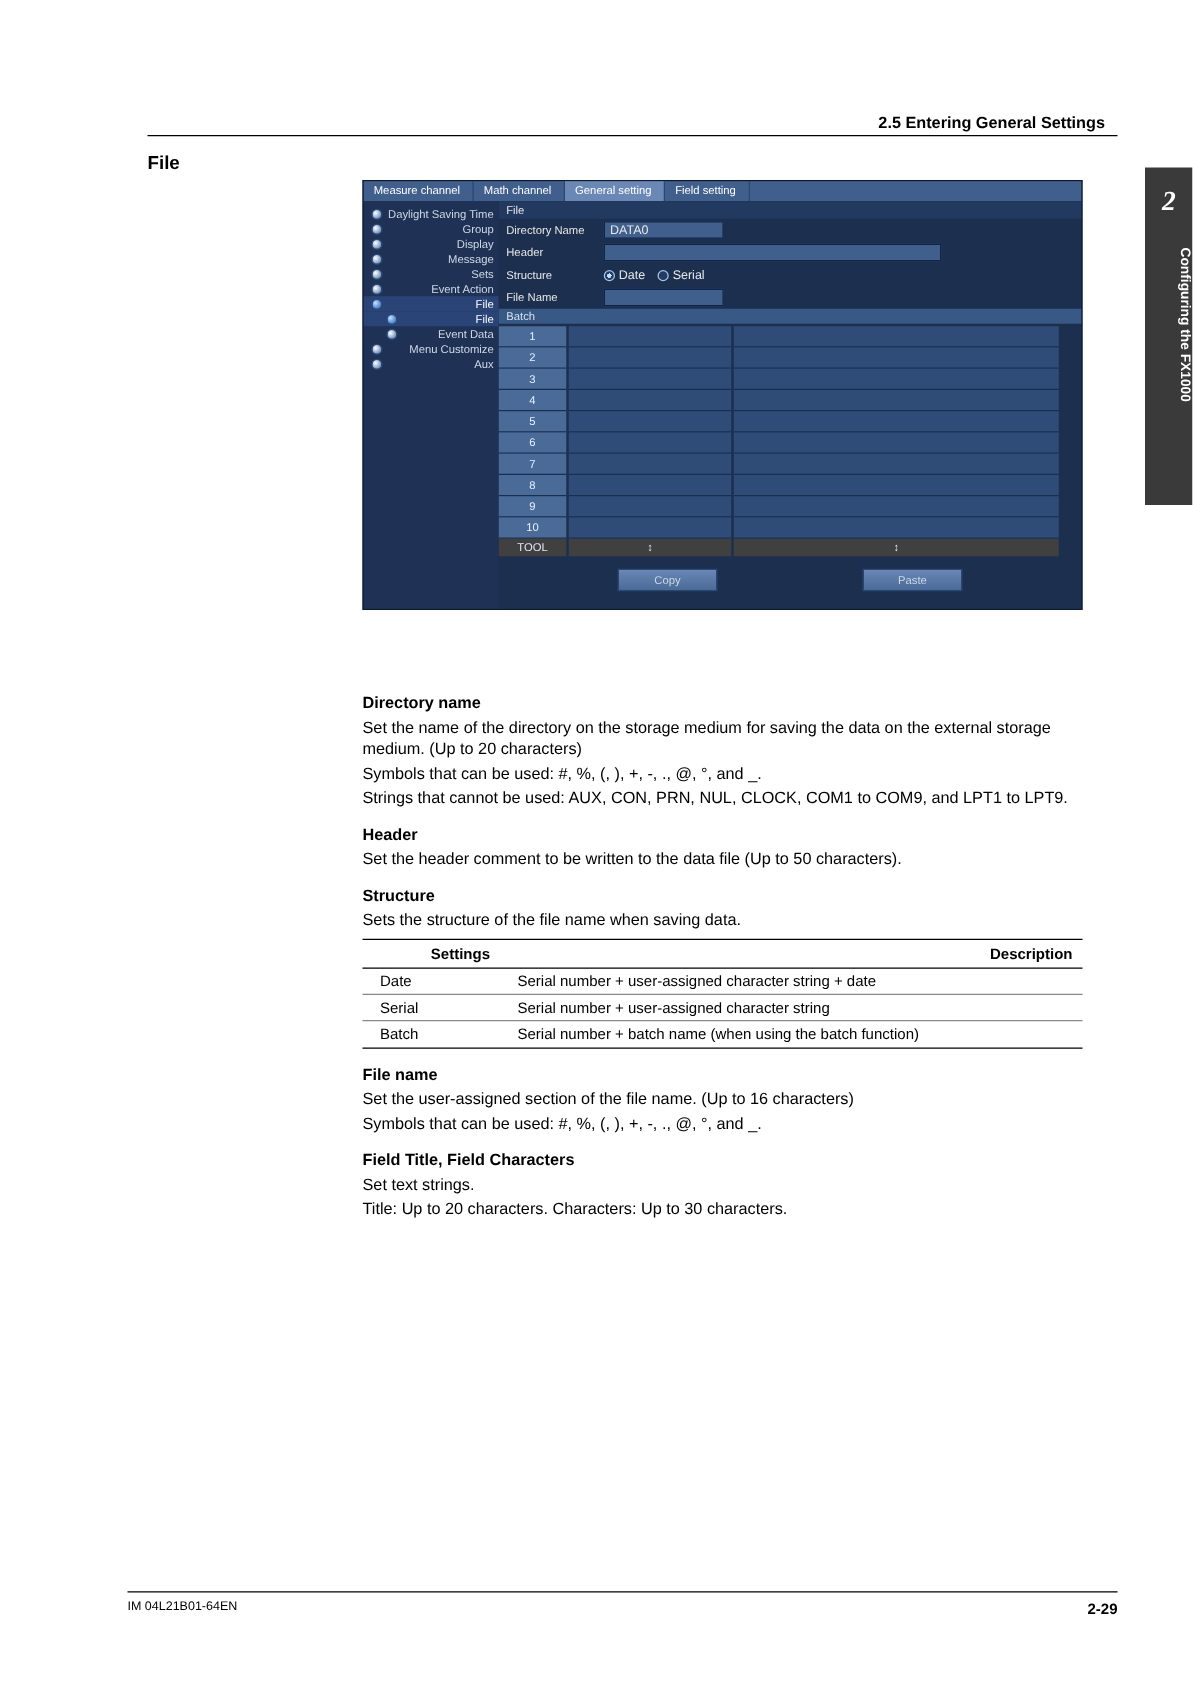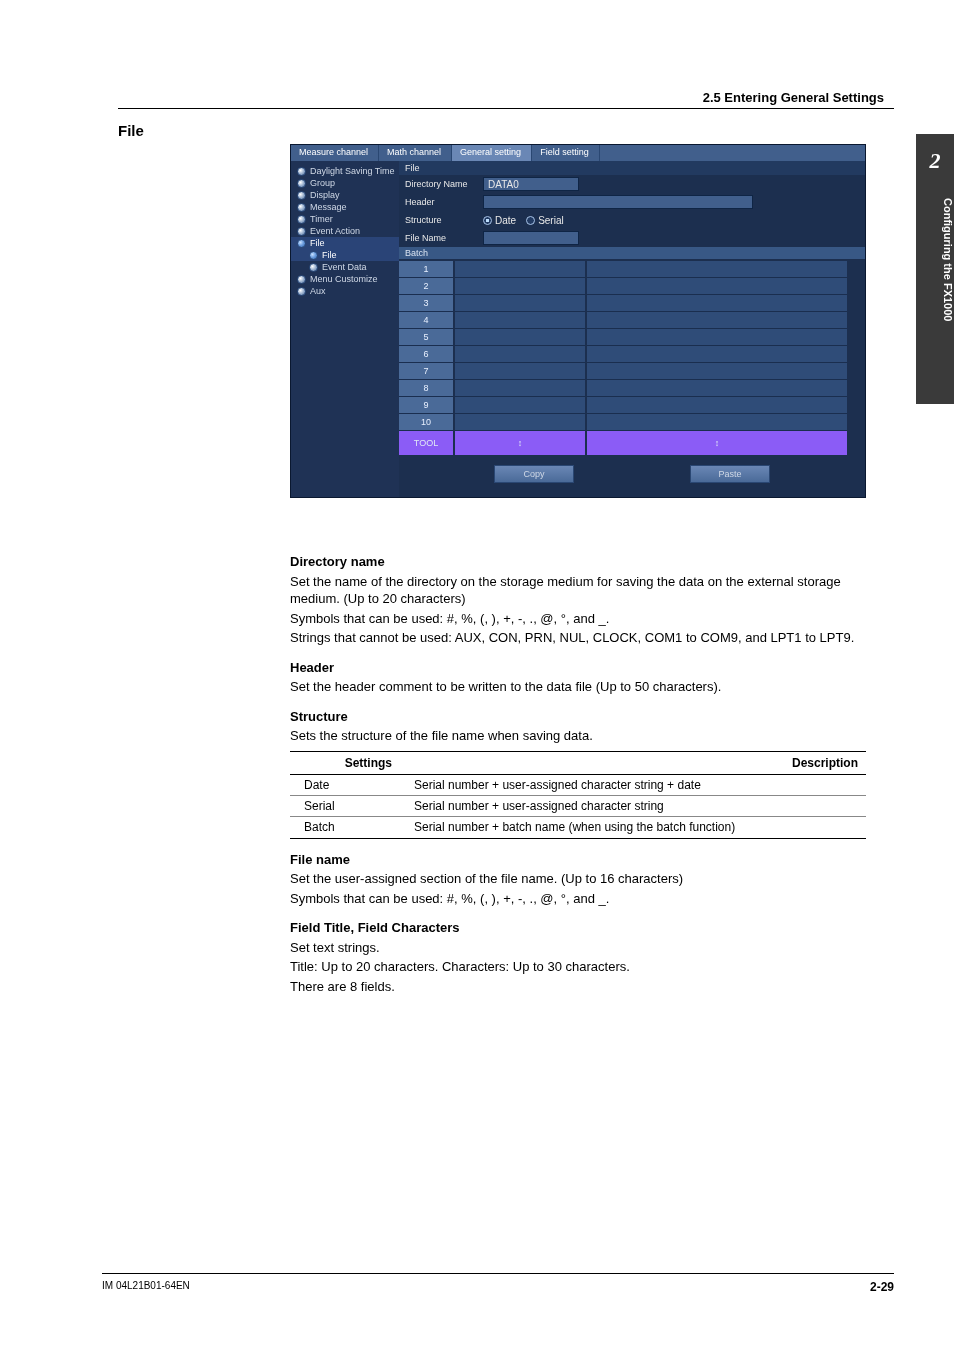--- a/index.html
+++ b/index.html
@@ -20,21 +20,21 @@
   .left-title { position: absolute; top: 122px; left: 118px; font-size: 15px; font-weight: bold; }
 
   
   .app { position: absolute; top: 144px; left: 290px; width: 576px; background: #1c2f4f; font-size: 10px; color: #e8e8e8; border: 1px solid #0a1830; }
   .tabbar { display: flex; background: #415f8c; height: 16px; }
   .tabbar .tab { flex: none; padding: 2px 10px 0 8px; font-size: 9px; color: #fff; border-right: 1px solid #2a4772; cursor: pointer; }
   .tabbar .tab.active { background: #6a87b5; }
 
   .appbody { display: flex; }
   .sidemenu { width: 108px; background: #1f3255; padding: 4px 0 4px 0; }
-  .sidemenu .mi { display: flex; align-items: center; gap: 4px; padding: 1px 4px 1px 6px; color: #cfd8e6; font-size: 9px; cursor: pointer; }
+  .sidemenu .mi { display: flex; align-items: center; gap: 4px; padding: 1px 4px 1px 6px; color: #cfd8e6; font-size: 9px; cursor: pointer; justify-content: space-between; }
   .sidemenu .mi.sub { padding-left: 18px; }
   .sidemenu .mi.selected { background: #2a4477; color: #fff; }
   .sidemenu .rb { width: 9px; height: 9px; border-radius: 50%; background: radial-gradient(circle at 35% 35%, #fff, #9db3d0 50%, #4a6a9a 100%); border: 1px solid #2a4a7a; }
   .sidemenu .rb.sel { background: radial-gradient(circle at 35% 35%, #c8e0ff, #6fa0e0 45%, #2d5fa8 100%); }
 
   .mainpane { flex: 1; background: #1c2f4f; padding: 0 0 8px 0; }
   .mainpane .row { display: flex; align-items: center; height: 18px; padding-left: 6px; }
   .mainpane .lbl { width: 78px; font-size: 9px; color: #e8e8e8; }
   .mainpane .valbox { background: #415f8c; border: 1px solid #0f2545; width: 96px; height: 14px; padding: 0 4px; display: inline-flex; align-items: center; }
   .mainpane .wide { width: 270px; }
@@ -43,21 +43,21 @@
   .mainpane .radiorow .r.on { background: radial-gradient(circle at 50% 50%, #bfe0ff 0 35%, #223b63 36% 100%); }
   .mainpane .toprow { background: #223a60; height: 14px; display: flex; align-items: center; padding-left: 6px; font-size: 9px; }
   .batchbar { background: #385885; font-size: 9px; padding: 1px 6px; color: #d8e2f0; }
 
   .grid { margin-top: 2px; }
   .grid .ghdr, .grid .grow { display: grid; grid-template-columns: 54px 130px 260px; gap: 2px; }
   .grid .ghdr > div { background: #5a7aa8; height: 16px; display: flex; align-items: center; justify-content: center; font-size: 9px; color: #fff; }
   .grid .grow > div { background: #2f4c78; height: 17px; border-bottom: 1px solid #1a2e4f; }
   .grid .grow .n { background: #4a6a98; display: flex; align-items: center; justify-content: center; font-size: 9px; color: #e8f0ff; }
   .toolbar { display: grid; grid-template-columns: 54px 130px 260px; gap: 2px; margin-top: 0; }
-  .toolbar .tcell { background: #8b5cf6; height: 24px; display: flex; align-items: center; justify-content: center; font-size: 9px; color: #dfe8f5; }
+  .toolbar .tcell { background: #404040; height: 14px; display: flex; align-items: center; justify-content: center; font-size: 9px; color: #dfe8f5; }
   .btnrow { display: flex; justify-content: center; gap: 116px; padding: 10px 0 6px; }
   .btnrow .btn { width: 80px; height: 18px; background: linear-gradient(#6a87b5, #4a6a98); border: 1px solid #2a4773; color: #cfd8e6; font-size: 9px; display: flex; align-items: center; justify-content: center; }
 
   
   .docarea { position: absolute; top: 541px; left: 290px; width: 576px; font-size: 13px; line-height: 1.35; }
   .docarea h4 { font-size: 13px; font-weight: bold; margin-top: 12px; margin-bottom: 2px; }
   .docarea p { margin: 2px 0; }
   .settings-table { width: 100%; border-collapse: collapse; margin: 6px 0 2px 0; font-size: 12px; }
   .settings-table th { text-align: right; font-weight: bold; padding: 3px 8px 3px 14px; border-top: 1px solid #000; border-bottom: 1px solid #000; }
   .settings-table td { padding: 2px 8px 2px 14px; border-bottom: 1px solid #888; }
@@ -103,21 +103,21 @@
         <div class="mi">
             <span class="rb"></span>
             <span>Display</span>
           </div>
         <div class="mi">
             <span class="rb"></span>
             <span>Message</span>
           </div>
         <div class="mi">
             <span class="rb"></span>
-            <span>Timer</span>
+            <span>Sets</span>
           </div>
         <div class="mi">
             <span class="rb"></span>
             <span>Event Action</span>
           </div>
         <div class="mi selected">
             <span class="rb sel"></span>
             <span>File</span>
           </div>
         <div class="mi sub selected">
@@ -270,21 +270,20 @@
     </tbody>
       </table>
 
     <h4>File name</h4>
     <p>Set the user-assigned section of the file name.  (Up to 16 characters)</p>
     <p>Symbols that can be used: #, %, (, ), +, -, ., @, °, and _.</p>
 
     <h4>Field Title, Field Characters</h4>
     <p>Set text strings.</p>
     <p>Title: Up to 20 characters. Characters: Up to 30 characters.</p>
-    <p>There are 8 fields.</p>
   </div>
 
   <div class="footer">
     <div class="frule"></div>
     <div class="frow">
       <span>IM 04L21B01-64EN</span>
       <span class="fpage">2-29</span>
     </div>
   </div>
 </div>

